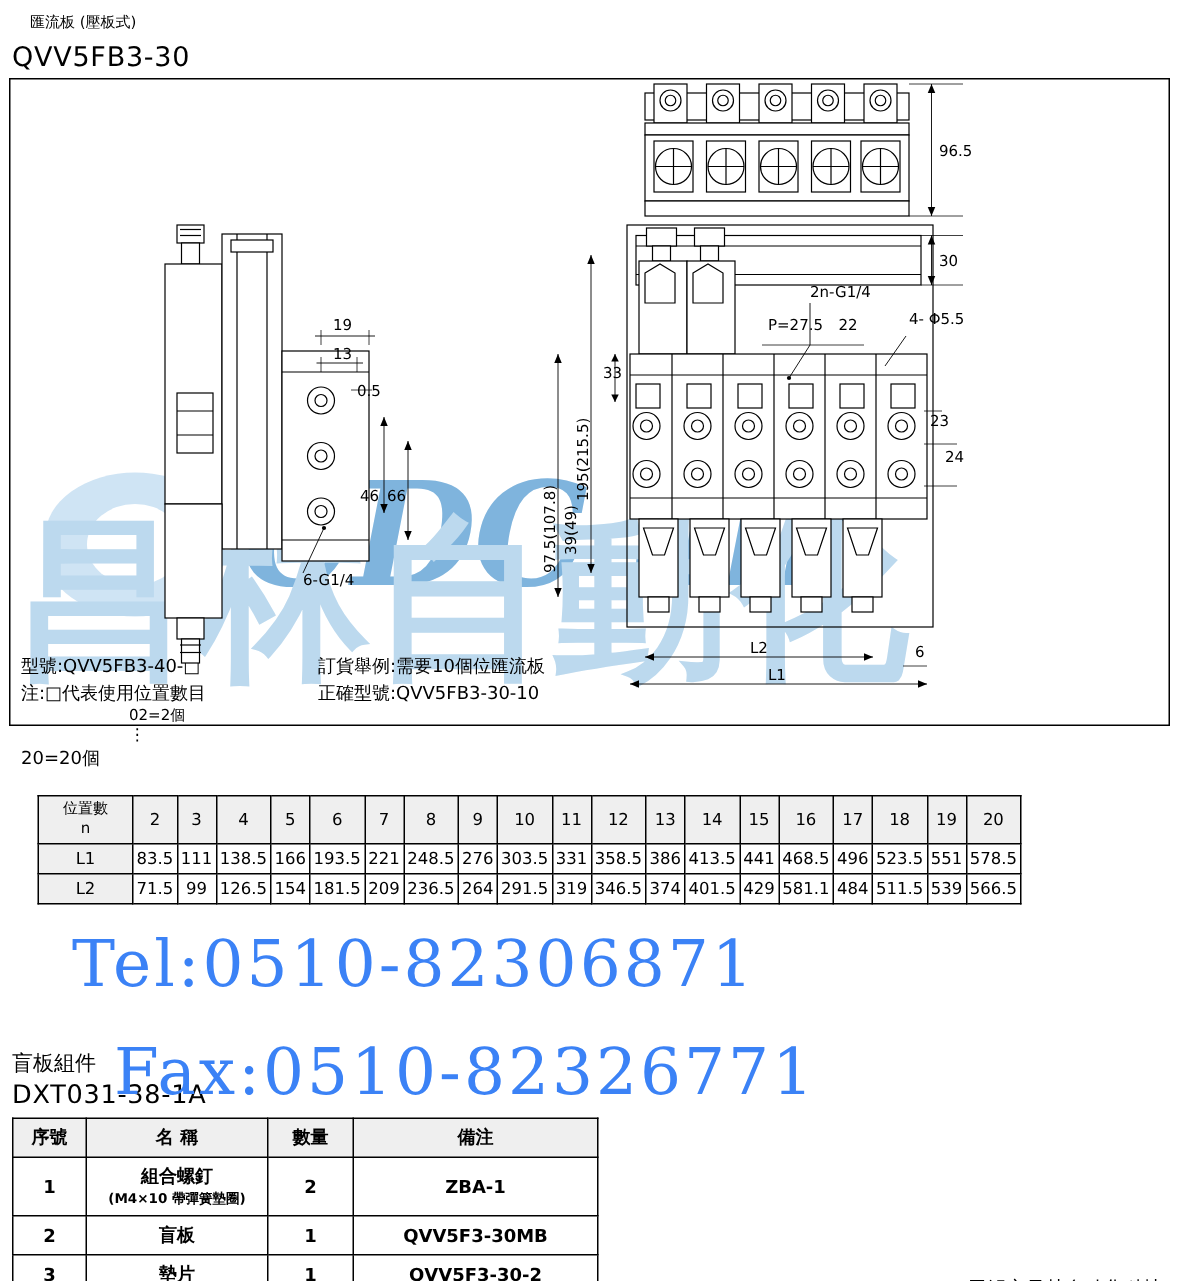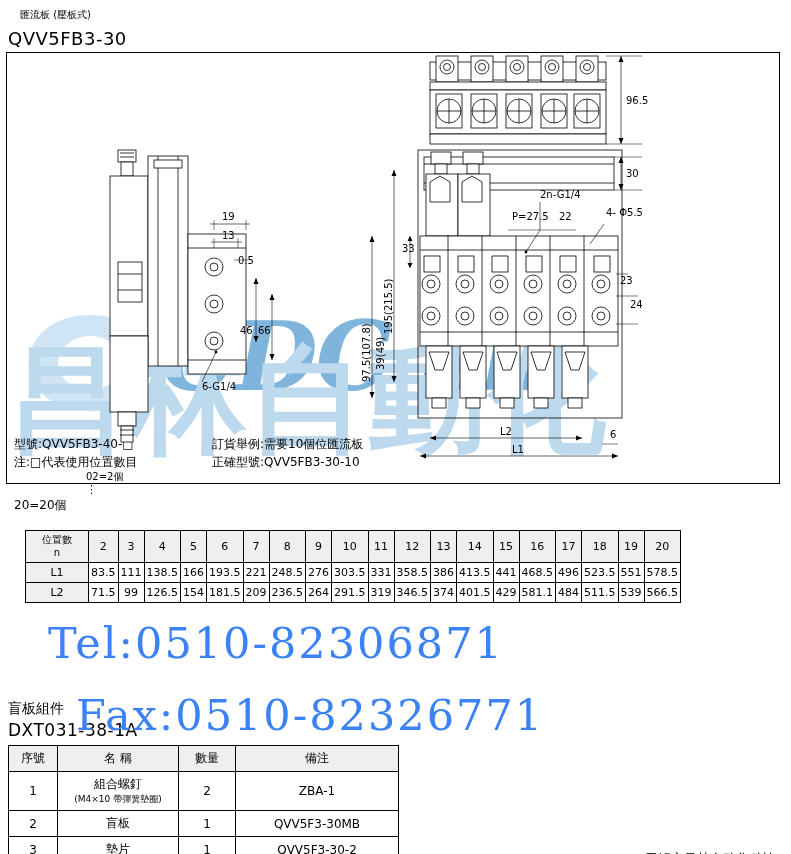--- a/index.html
+++ b/index.html
@@ -83,21 +83,21 @@
 
   
   #parts-title-cn{left:8px;top:700px;font-size:14px;}
   #parts-title-model{left:8px;top:720px;font-size:17px;letter-spacing:.5px;}
 
   #parts-table{
     position:absolute;left:8px;top:745px;border-collapse:collapse;
     font-size:12px;z-index:4;background:#fff;
   }
   #parts-table td,#parts-table th{
-    border:1px solid #000;text-align:center;padding:4px 2px;font-weight:normal;
+    border:1px solid #000;text-align:center;padding:4px 2px;font-weight:bold;
   }
   #parts-table .hdr{background:#efefef;}
   #parts-table .c1{width:44px;}
   #parts-table .c2{width:116px;}
   #parts-table .c3{width:52px;}
   #parts-table .c4{width:158px;}
   .sub{font-size:9px;display:block;}
 
   #company{
     position:absolute;right:16px;top:850px;font-size:13px;z-index:4;

